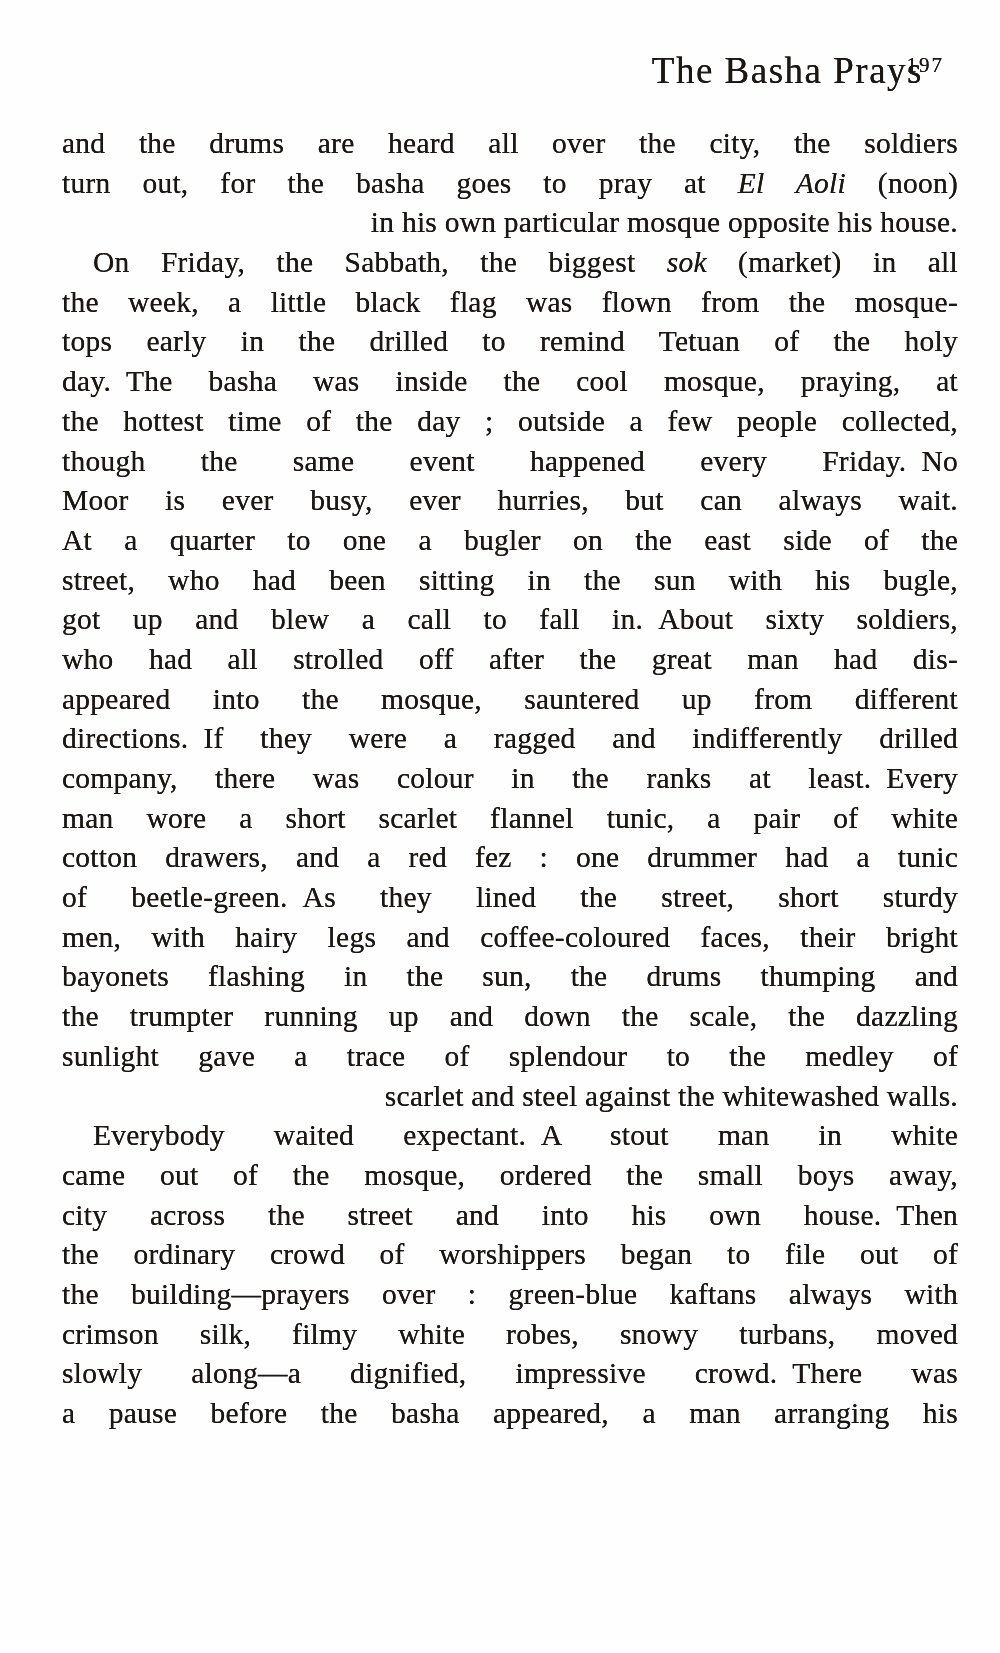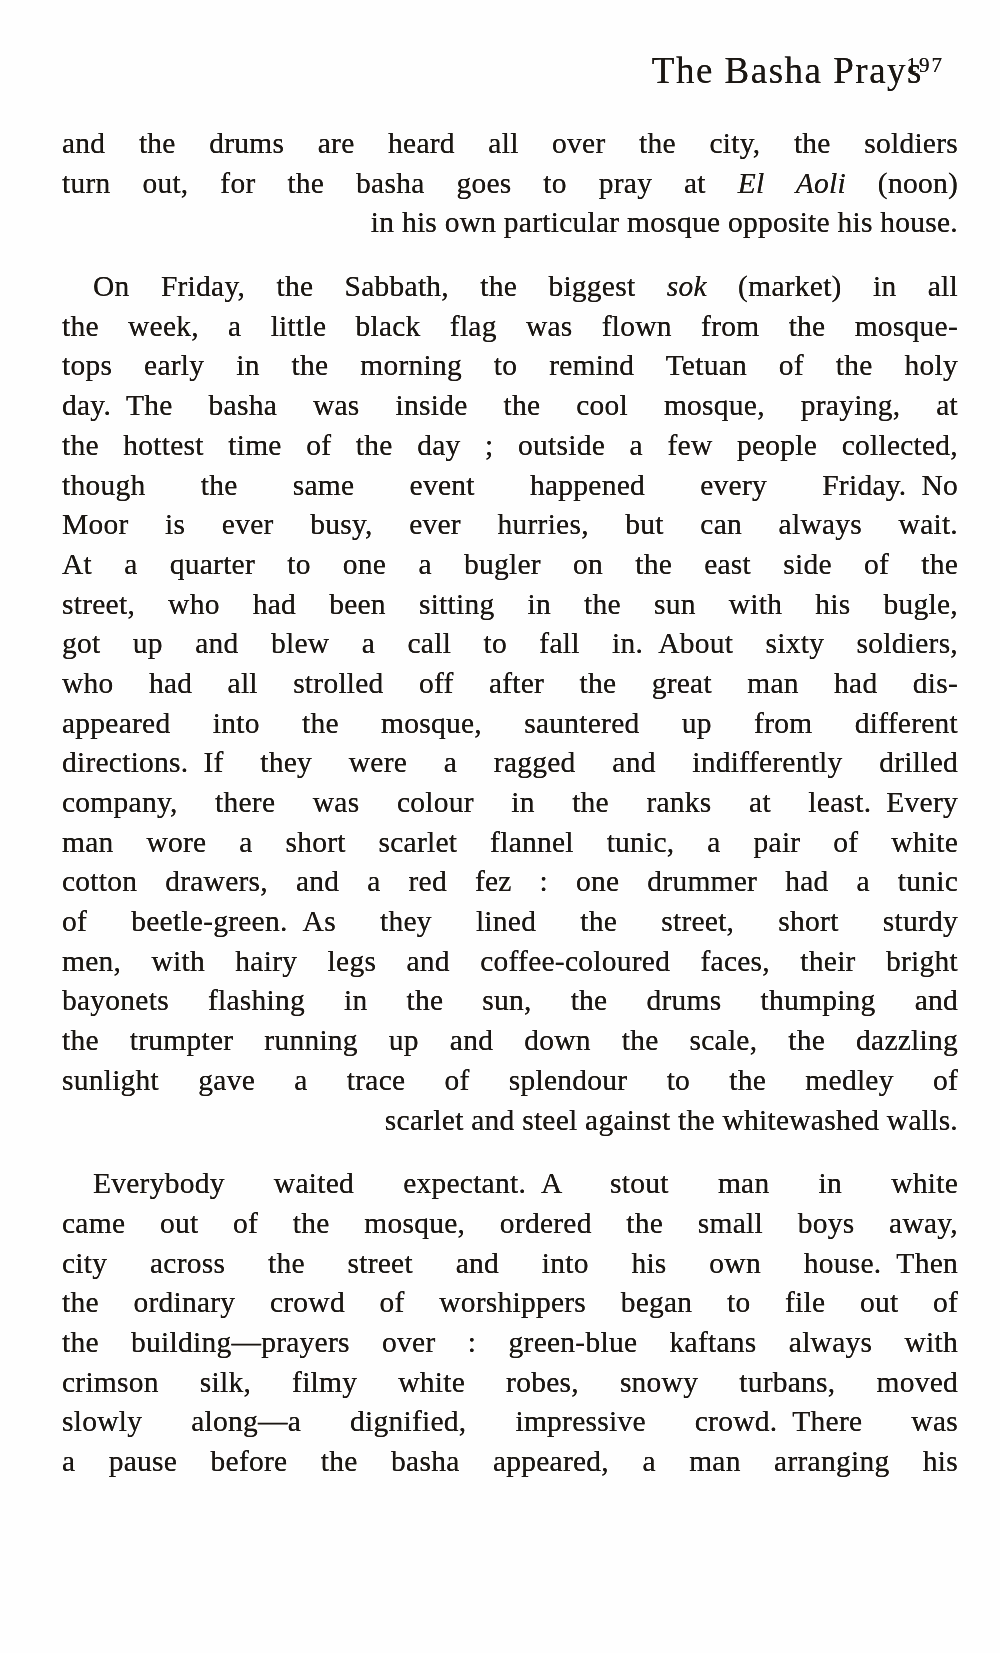--- a/index.html
+++ b/index.html
@@ -51,39 +51,38 @@
     line-height:39.7px;
     text-align:right;
     white-space:pre-wrap;
   }
   .line.j{
     text-align:justify;
     text-align-last:justify;
   }
   .line.ind{
     text-indent:31px;
-    margin-top:24px;
   }
   .it{font-style:italic;}
 </style>
 </head>
 <body>
 
 <div class="page">
   <div class="running-header">
     <h1 class="chapter-title">The Basha Prays</h1>
     <span class="page-number">197</span>
   </div>
   <main class="page-body">
       <div class="line j"><span class="rm">and the drums are heard all over the city, the soldiers</span></div>
       <div class="line j"><span class="rm">turn out, for the basha goes to pray at </span><span class="it">El Aoli</span><span class="rm"> (noon)</span></div>
       <div class="line"><span class="rm">in his own particular mosque opposite his house.</span></div>
       <div class="line j ind"><span class="rm">On Friday, the Sabbath, the biggest </span><span class="it">sok</span><span class="rm"> (market) in all</span></div>
       <div class="line j"><span class="rm">the week, a little black flag was flown from the mosque-</span></div>
-      <div class="line j"><span class="rm">tops early in the morning to remind Tetuan of the holy</span></div>
+      <div class="line j"><span class="rm">tops early in the drilled to remind Tetuan of the holy</span></div>
       <div class="line j"><span class="rm">day. The basha was inside the cool mosque, praying, at</span></div>
       <div class="line j"><span class="rm">the hottest time of the day ; outside a few people collected,</span></div>
       <div class="line j"><span class="rm">though the same event happened every Friday. No</span></div>
       <div class="line j"><span class="rm">Moor is ever busy, ever hurries, but can always wait.</span></div>
       <div class="line j"><span class="rm">At a quarter to one a bugler on the east side of the</span></div>
       <div class="line j"><span class="rm">street, who had been sitting in the sun with his bugle,</span></div>
       <div class="line j"><span class="rm">got up and blew a call to fall in. About sixty soldiers,</span></div>
       <div class="line j"><span class="rm">who had all strolled off after the great man had dis-</span></div>
       <div class="line j"><span class="rm">appeared into the mosque, sauntered up from different</span></div>
       <div class="line j"><span class="rm">directions. If they were a ragged and indifferently drilled</span></div>

